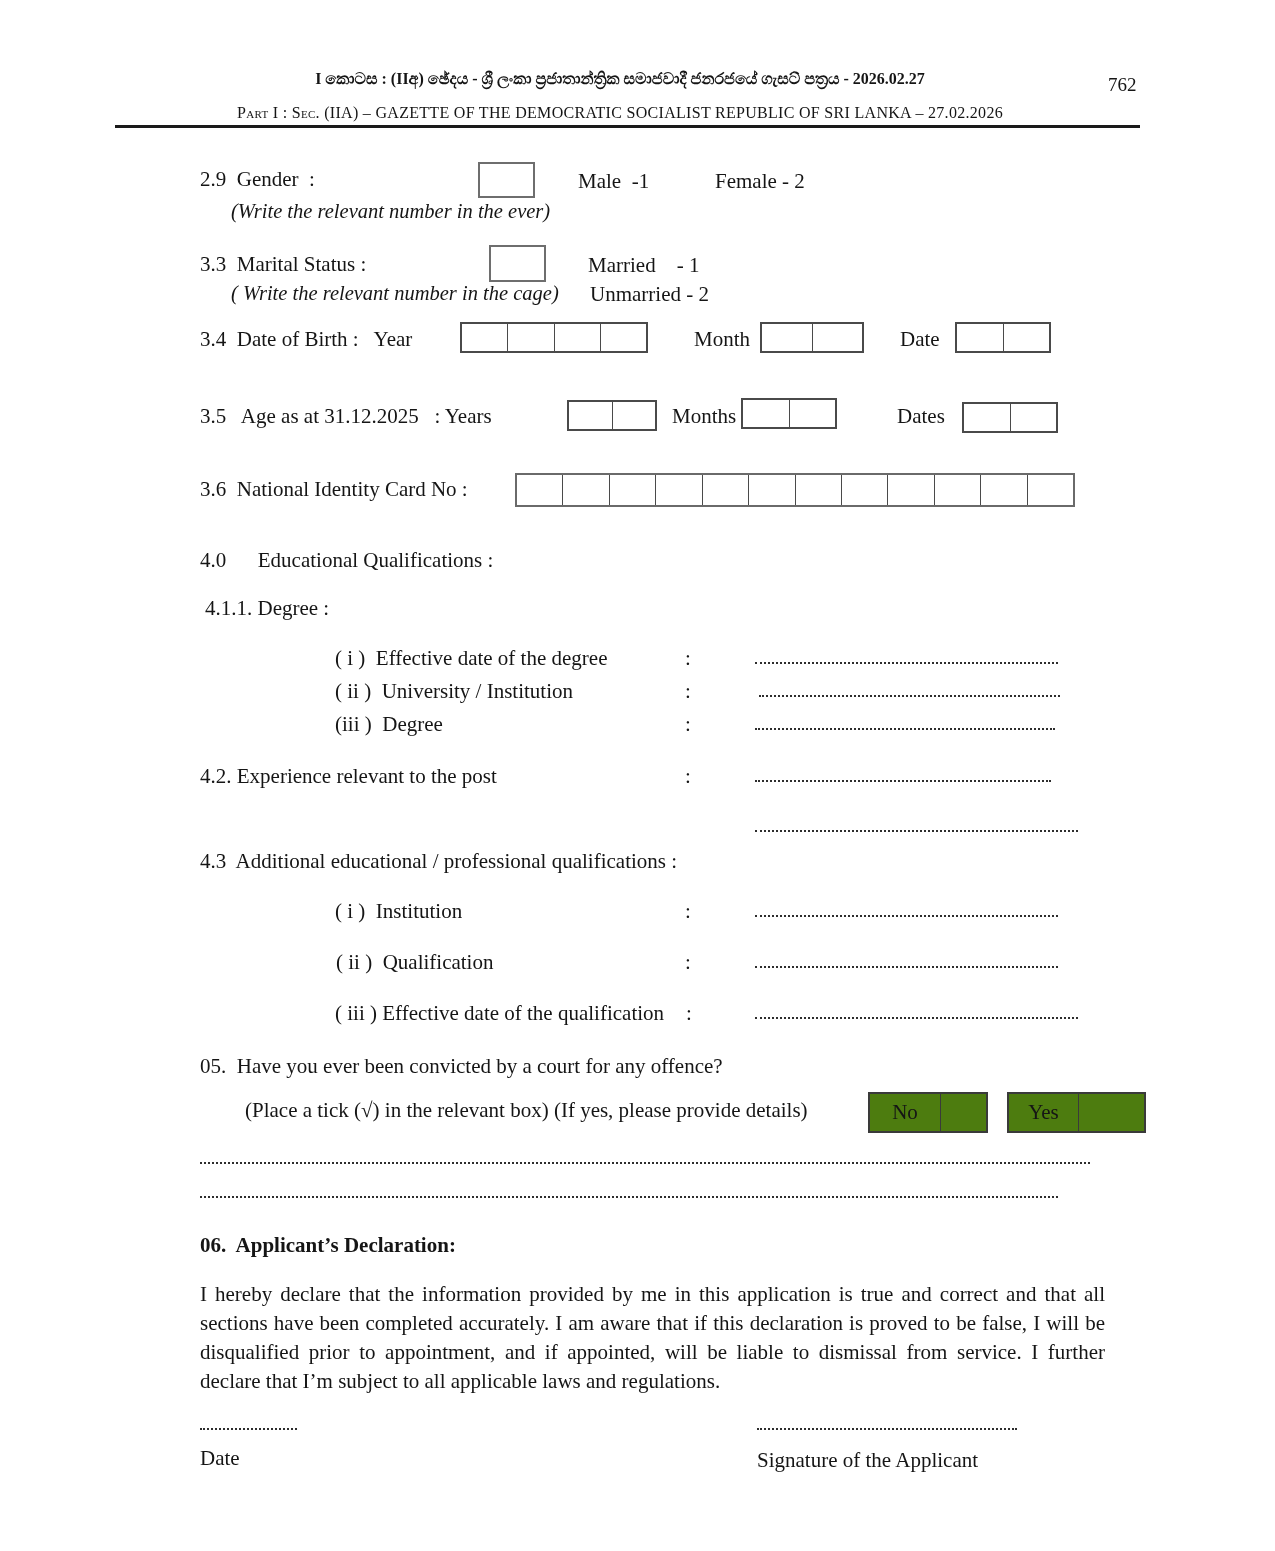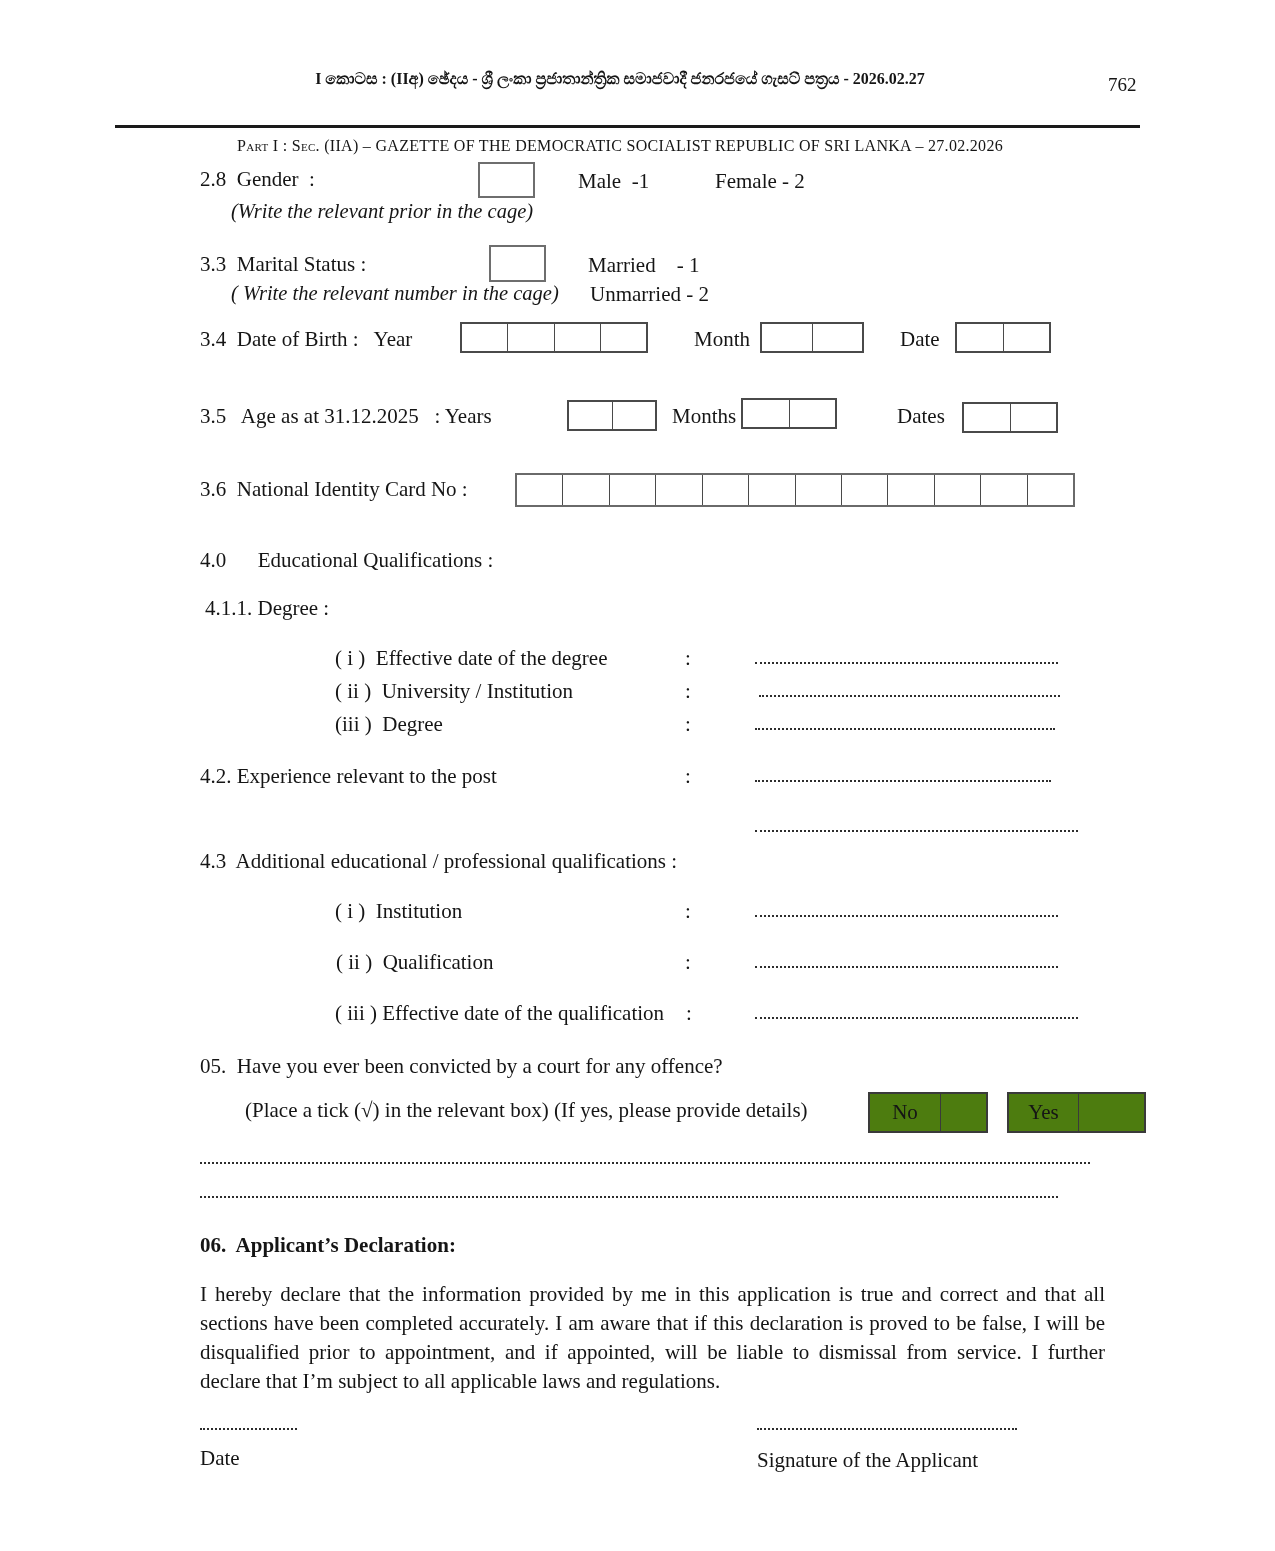--- a/index.html
+++ b/index.html
@@ -3,21 +3,21 @@
 <meta charset="utf-8">
 <style>
   html,body{margin:0;padding:0;background:#fff;}
   .page{position:relative;width:1275px;height:1551px;background:#ffffff;
         font-family:"Liberation Serif","DejaVu Serif",serif;color:#151515;overflow:hidden;}
   .abs{position:absolute;}
   .t{font-size:21px;white-space:pre;line-height:1.15;}
   .it{font-style:italic;font-size:20.5px;white-space:pre;}
   .b{font-weight:bold;}
   .hdr-si{font-size:16px;font-weight:bold;text-align:center;white-space:pre;}
-  .hdr-en{font-size:16px;text-align:center;font-variant:small-caps;letter-spacing:.3px;white-space:pre;margin-top:33px;}
+  .hdr-en{font-size:16px;text-align:center;font-variant:small-caps;letter-spacing:.3px;white-space:pre;}
   .pagenum{font-size:19px;}
   .rule{height:3px;background:#1a1a1a;}
   .cage{border:2px solid #6e6e6e;background:#fff;box-sizing:border-box;}
   .grid{display:flex;border:2px solid #4a4a4a;box-sizing:border-box;background:#fff;}
   .grid>div{flex:1;border-right:1px solid #4a4a4a;}
   .grid>div:last-child{border-right:none;}
   .dots{border-bottom:2.4px dotted #2d2d2d;box-sizing:border-box;}
   .nybox{display:flex;border:2px solid #3a3a3a;box-sizing:border-box;background:#4d7c0f;}
   .nylbl{display:flex;align-items:center;justify-content:center;border-right:1.2px solid #3a3a3a;font-size:21px;}
   .nyblank{flex:1;}
@@ -26,25 +26,25 @@
 </head>
 <body>
 
 <div class="page">
 
   <div class="abs hdr-si" style="left:115px;top:70px;width:1010px">I කොටස : (IIඅ) ඡේදය - ශ්‍රී ලංකා ප්‍රජාතාන්ත්‍රික සමාජවාදී ජනරජයේ ගැසට් පත්‍රය - 2026.02.27</div>
   <div class="abs pagenum" style="left:1108px;top:74px">762</div>
   <div class="abs hdr-en" style="left:115px;top:104px;width:1010px">Part I : Sec. (IIA) – GAZETTE OF THE DEMOCRATIC SOCIALIST REPUBLIC OF SRI LANKA – 27.02.2026</div>
   <div class="abs rule" style="left:115px;top:125px;width:1025px"></div>
 
-  <div class="abs t" style="left:200px;top:167px">2.8  Gender  :</div>
+  <div class="abs t" style="left:200px;top:167px">2.9  Gender  :</div>
   <div class="abs cage" style="left:478px;top:162px;width:57px;height:36px"></div>
   <div class="abs t" style="left:578px;top:169px">Male  -1</div>
   <div class="abs t" style="left:715px;top:169px">Female - 2</div>
-  <div class="abs it" style="left:231px;top:200px">(Write the relevant prior in the cage)</div>
+  <div class="abs it" style="left:231px;top:200px">(Write the relevant number in the ever)</div>
 
   <div class="abs t" style="left:200px;top:252px">3.3  Marital Status :</div>
   <div class="abs cage" style="left:489px;top:245px;width:57px;height:37px"></div>
   <div class="abs t" style="left:588px;top:253px">Married    - 1</div>
   <div class="abs it" style="left:231px;top:282px">( Write the relevant number in the cage)</div>
   <div class="abs t" style="left:590px;top:282px">Unmarried - 2</div>
 
   <div class="abs t" style="left:200px;top:327px">3.4  Date of Birth :   Year</div>
   <div class="abs grid" style="left:460px;top:322px;width:188px;height:31px">
     <div></div>

